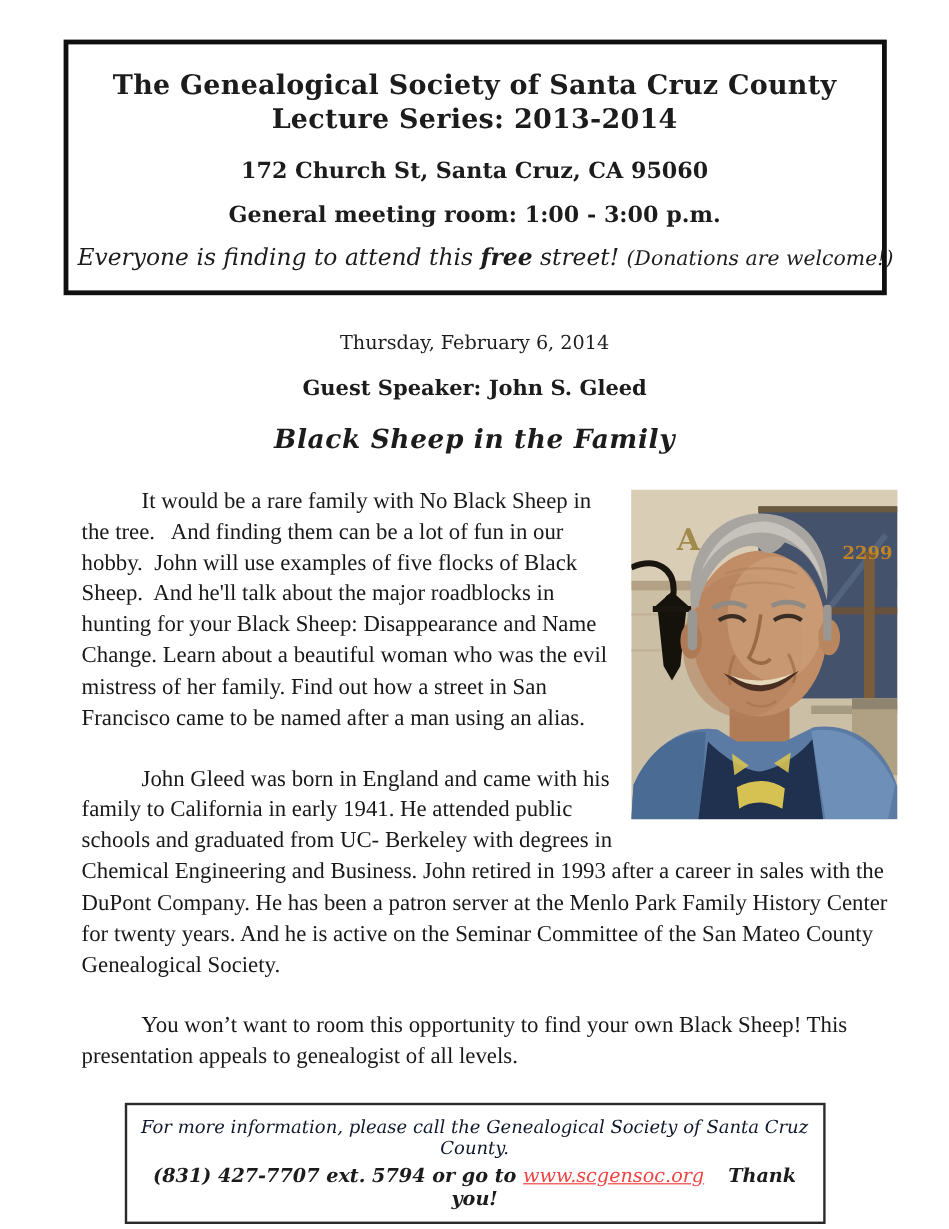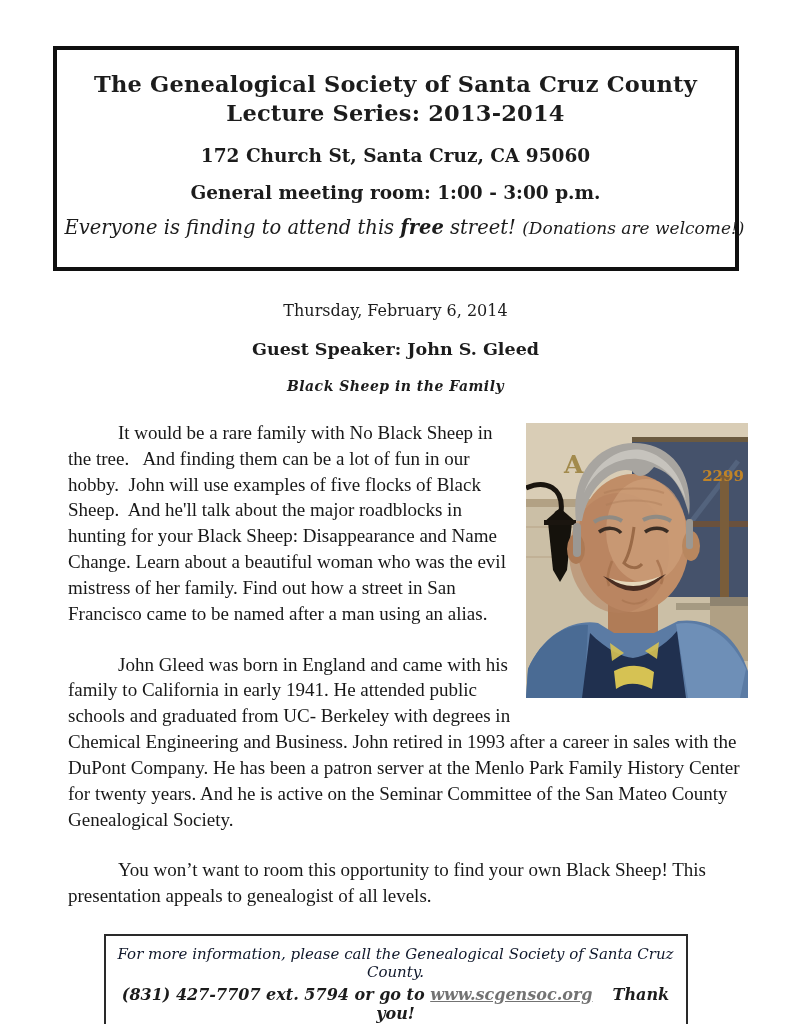--- a/index.html
+++ b/index.html
@@ -10,24 +10,24 @@
     margin: 0 auto;
     font-family: "Liberation Serif", serif;
     color: #1c1c1c;
     position: relative;
   }
   .page { width: 791px; min-height: 1024px; padding-top: 33px; }
 
   
   .header-box {
     width: 686px;
-    margin: 13px auto;
+    margin: 0 auto;
     border: 4px solid #101010;
     text-align: center;
-    padding: 20px 8px 28px 8px;
+    padding: 20px 8px 16px 8px;
     font-family: "DejaVu Serif", serif;
   }
   .hb-title {
     font-size: 22.5px;
     font-weight: bold;
     line-height: 1.3;
     letter-spacing: 0.2px;
   }
   .hb-venue { font-size: 18.5px; font-weight: bold; line-height: 1.32; margin-top: 15px; }
   .hb-room  { font-size: 18.5px; font-weight: bold; margin-top: 14px; }
@@ -41,21 +41,21 @@
   .hb-tagline .paren { font-size: 17px; }
 
   
   .event-block {
     text-align: center;
     margin-top: 30px;
     font-family: "DejaVu Serif", serif;
   }
   .event-date    { font-size: 16px; font-weight: normal; }
   .event-speaker { font-size: 17.5px; font-weight: bold; margin-top: 19px; }
-  .event-title   { font-size: 14px; font-weight: bold; font-style: italic; margin-top: 19px; letter-spacing: 0.5px; }
+  .event-title   { font-size: 22px; font-weight: bold; font-style: italic; margin-top: 19px; letter-spacing: 0.5px; }
 
   
   .body-block {
     margin: 26px 43px 0 68px; 
     font-size: 19px;
     line-height: 1.36;
     color: #181818;
   }
   .body-block p {
     margin: 0 0 25px 0;
@@ -78,23 +78,23 @@
     margin: 14px auto 0 auto;
     border: 2px solid #2a2a2a;
     text-align: center;
     padding: 9px 6px 10px 6px;
     font-family: "DejaVu Serif", serif;
     font-style: italic;
   }
   .fb-line1 { font-size: 15px; color: #0f172a; }
   .fb-line2 { font-size: 16px; font-weight: bold; margin-top: 4px; }
   .fb-line2 a {
-    color: #737373;
+    color: #ef4444;
     text-decoration: underline;
-    font-weight: bold;
+    font-weight: normal;
     font-style: italic;
     cursor: pointer;
   }
   .fb-line2 .thanks { margin-left: 20px; }
 </style>
 </head>
 <body>
 
 <div class="page">
 

